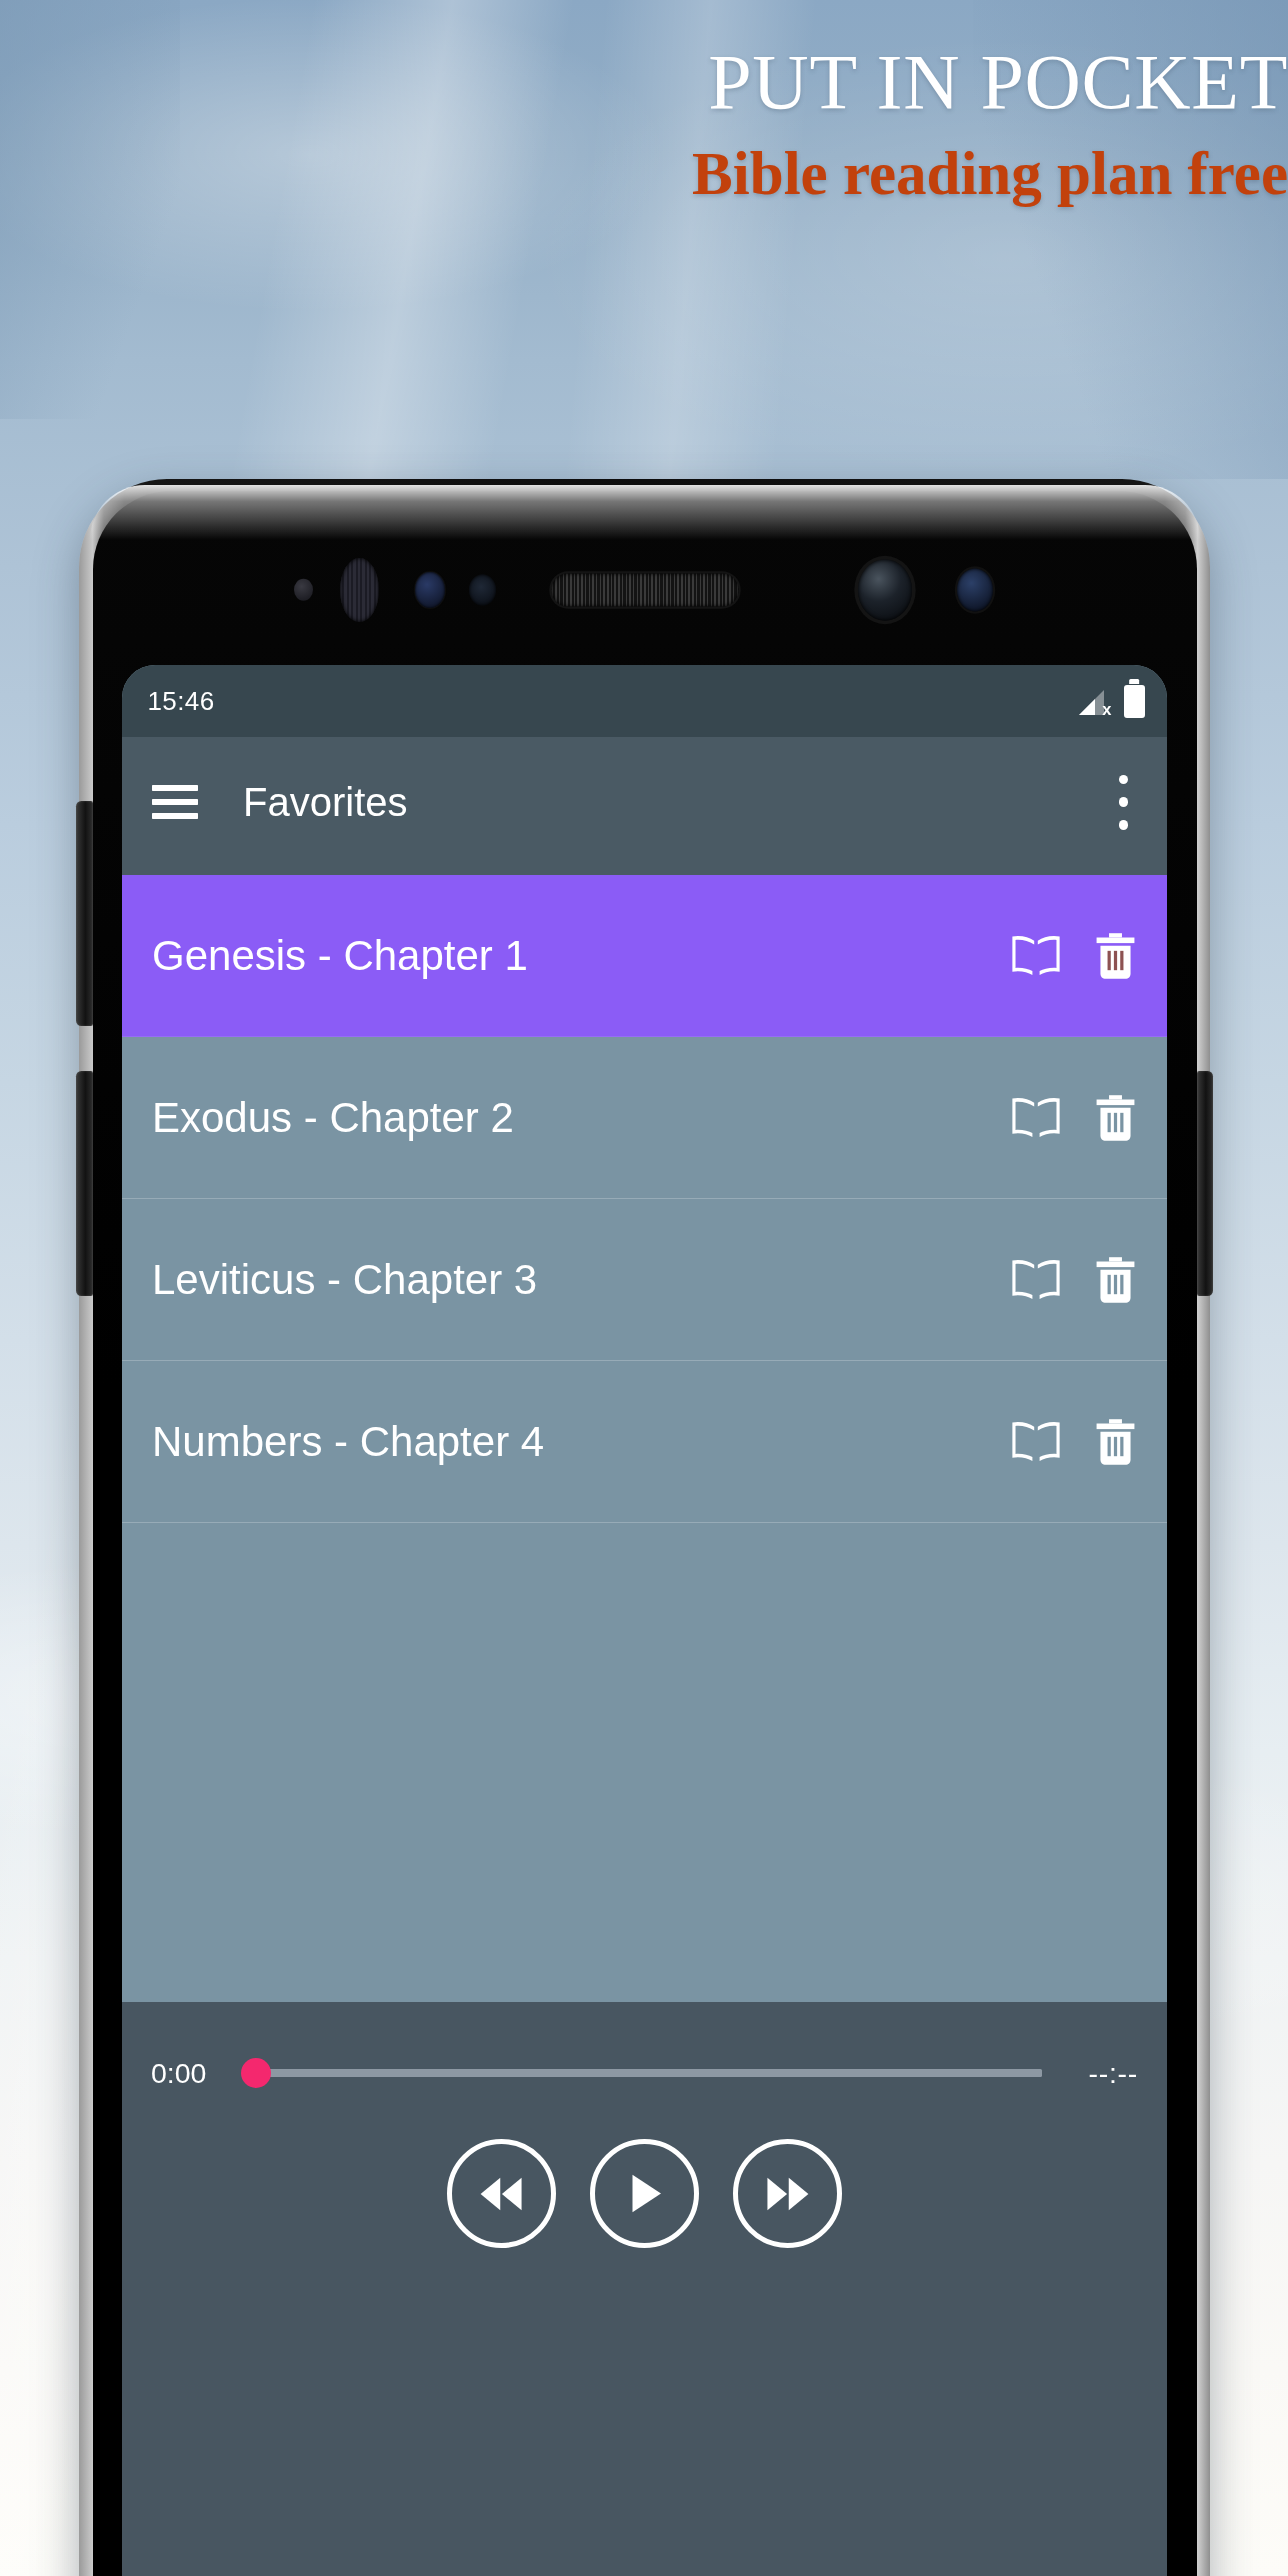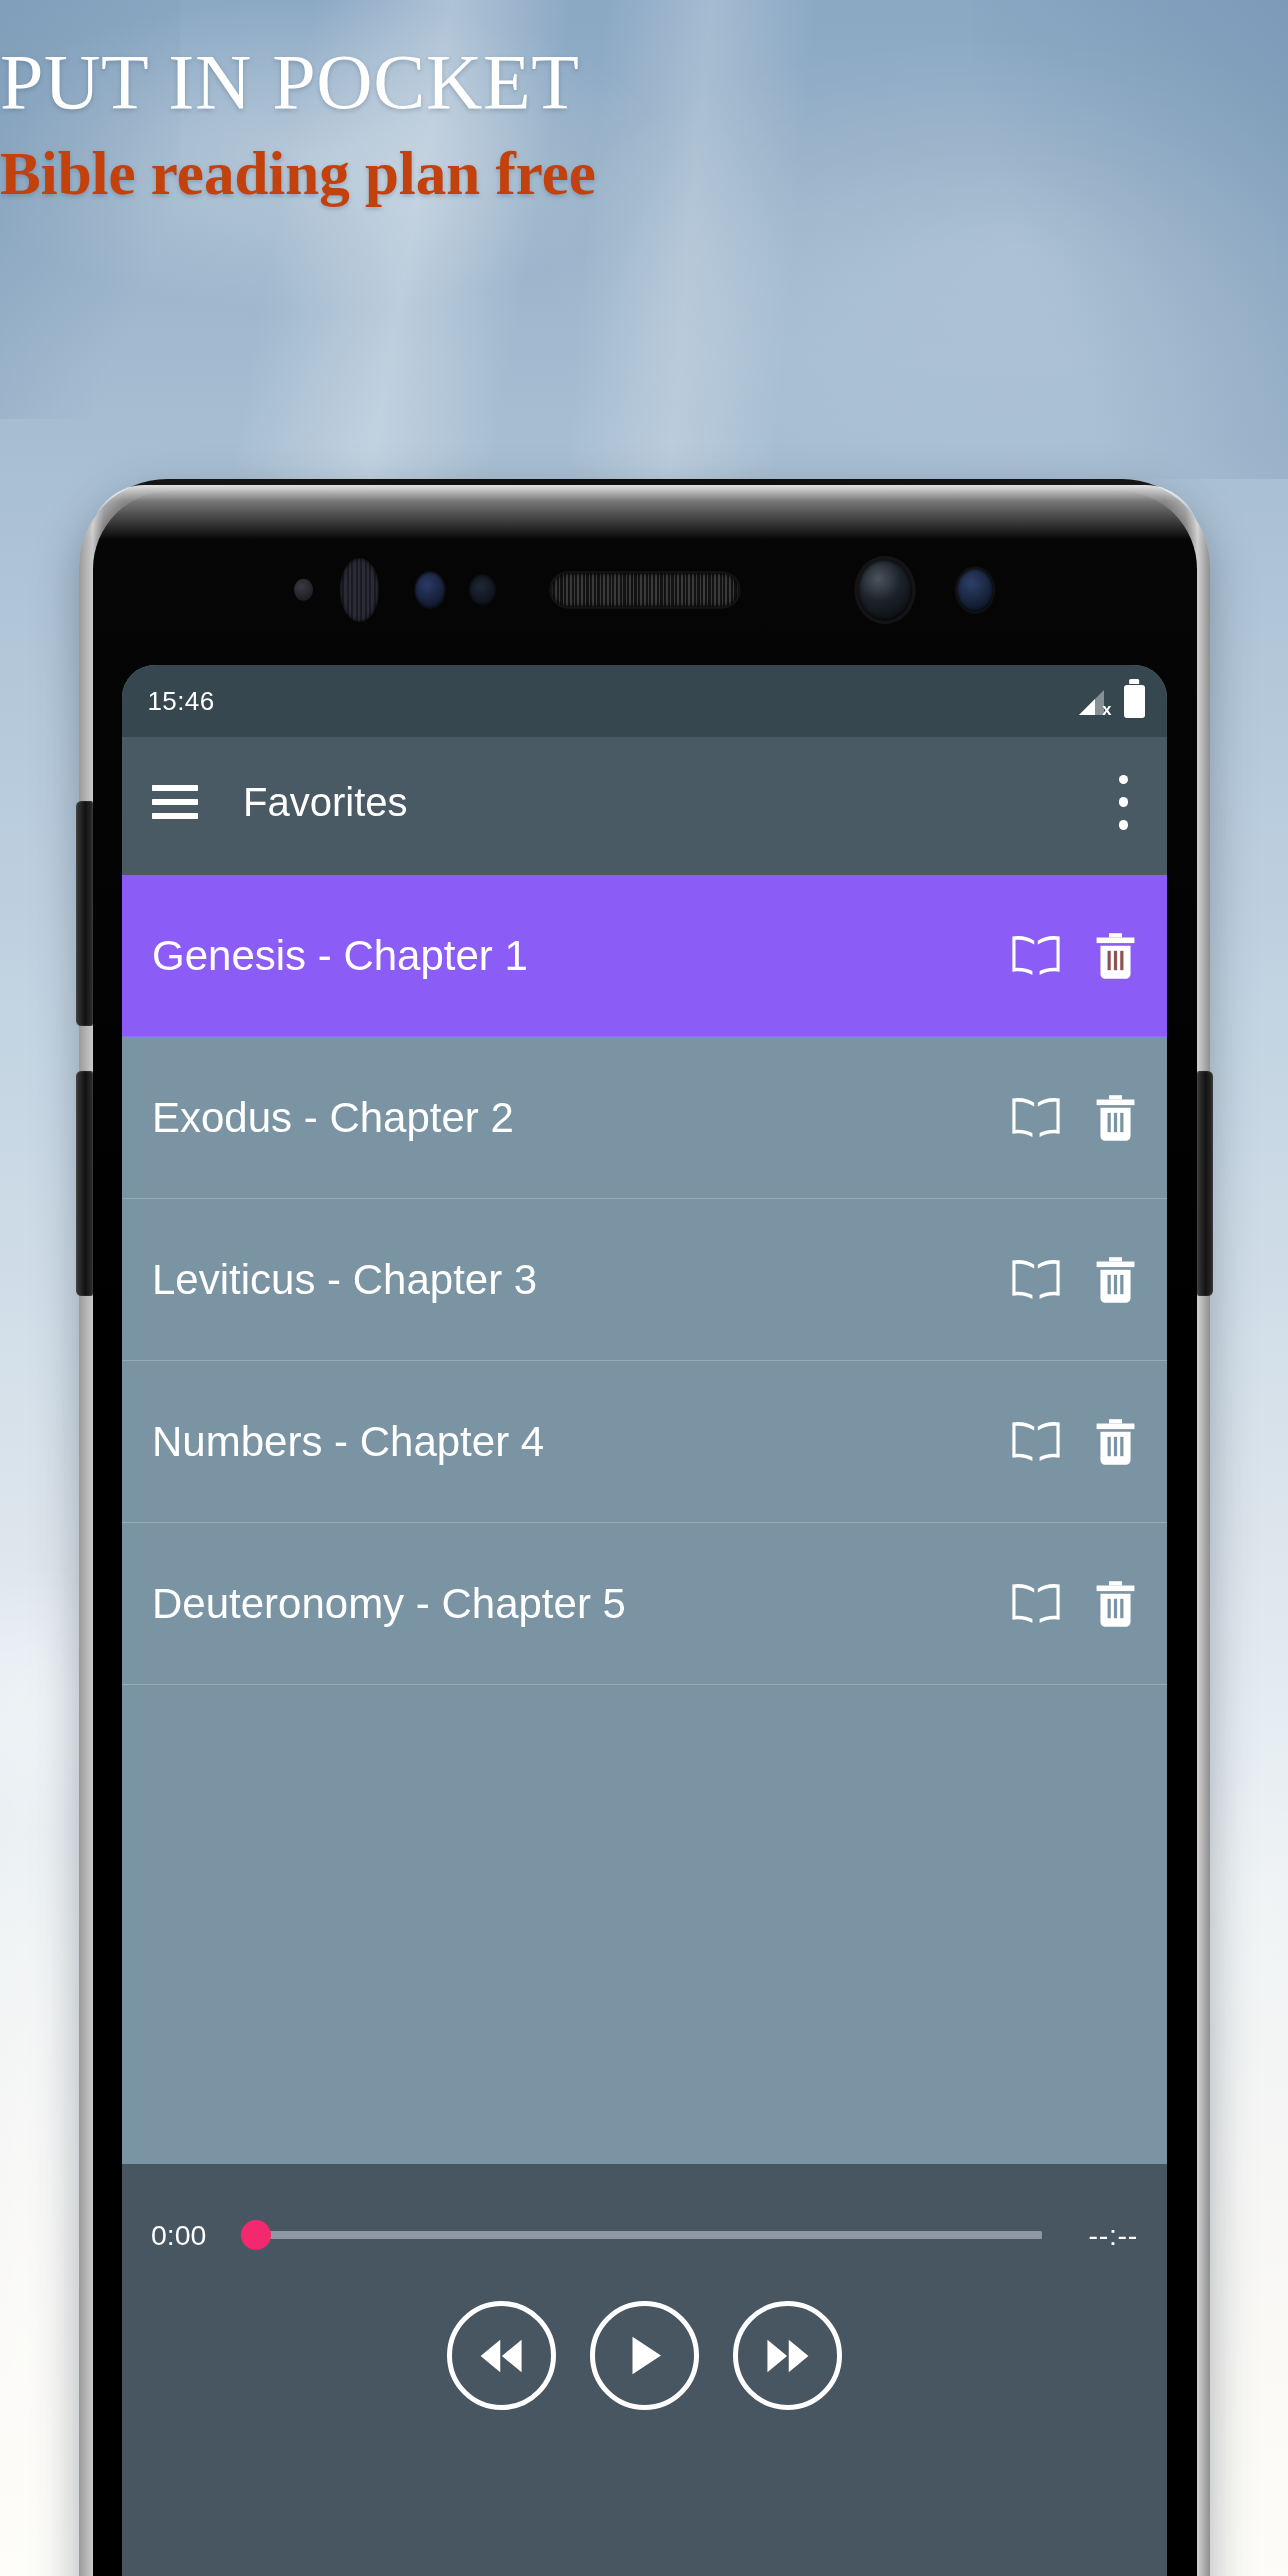--- a/index.html
+++ b/index.html
@@ -45,21 +45,21 @@
     background:linear-gradient(110deg, rgba(120,150,178,.55), rgba(120,150,178,0) 75%);
   }
   #bg-dark-right {
     position:absolute; right:0; top:0; width:315px; height:479px;
     background:linear-gradient(250deg, rgba(110,142,174,.50), rgba(110,142,174,0) 72%);
   }
 
   
   #headings {
     position:absolute; left:0; top:36px; width:100%;
-    text-align:left; z-index:6;
+    text-align:right; z-index:6;
   }
   #title-main {
     font-family:"Liberation Serif", serif;
     font-size:78px;
     letter-spacing:0.7px;
     color:#ffffff;
     line-height:1.18;
     text-shadow:0 1.5px 4.5px rgba(60,80,100,.30);
   }
   #title-sub {
@@ -358,37 +358,20 @@
             <rect x="1.2" y="2.4" width="17.6" height="2.6" fill="#ffffff"></rect>
             <rect x="7.0" y="0.4" width="6.0" height="2.0" fill="#ffffff"></rect>
             <path fill="#ffffff" d="M3.0 6.2h14v13.0c0 1.4-1.0 2.4-2.4 2.4H5.4C4.0 21.6 3.0 20.6 3.0 19.2Z"></path>
             <rect x="6.3" y="8.6" width="1.5" height="9.0" fill="#7a94a3"></rect>
             <rect x="9.25" y="8.6" width="1.5" height="9.0" fill="#7a94a3"></rect>
             <rect x="12.2" y="8.6" width="1.5" height="9.0" fill="#7a94a3"></rect>
           </svg>
         </div>
       </div>
 
-      <div class="row">
-        <div class="row-label">Deuteronomy - Chapter 5</div>
-        <div class="row-actions">
-          <svg class="icon-btn" width="54" height="45" viewBox="0 0 24 20">
-            <path fill="#ffffff" d="M11.2 3.4C9.3 2.0 6.8 1.3 4.0 1.3C3.1 1.3 2.3 1.4 1.5 1.5V17.2C2.3 17.1 3.1 17.0 4.0 17.0C6.4 17.0 8.7 17.6 10.4 18.7V16.9C8.9 16.0 6.6 15.4 4.0 15.4C3.6 15.4 3.2 15.4 2.9 15.5V3.1C3.2 3.1 3.6 3.0 4.0 3.0C6.6 3.0 9.1 3.7 11.2 5.1Z"></path>
-            <path fill="#ffffff" d="M12.8 3.4C14.7 2.0 17.2 1.3 20.0 1.3C20.9 1.3 21.7 1.4 22.5 1.5V17.2C21.7 17.1 20.9 17.0 20.0 17.0C17.6 17.0 15.3 17.6 13.6 18.7V16.9C15.1 16.0 17.4 15.4 20.0 15.4C20.4 15.4 20.8 15.4 21.1 15.5V3.1C20.8 3.1 20.4 3.0 20.0 3.0C17.4 3.0 14.9 3.7 12.8 5.1Z"></path>
-          </svg>
-          <svg class="icon-btn" width="43" height="48" viewBox="0 0 20 22">
-            <rect x="1.2" y="2.4" width="17.6" height="2.6" fill="#ffffff"></rect>
-            <rect x="7.0" y="0.4" width="6.0" height="2.0" fill="#ffffff"></rect>
-            <path fill="#ffffff" d="M3.0 6.2h14v13.0c0 1.4-1.0 2.4-2.4 2.4H5.4C4.0 21.6 3.0 20.6 3.0 19.2Z"></path>
-            <rect x="6.3" y="8.6" width="1.5" height="9.0" fill="#7a94a3"></rect>
-            <rect x="9.25" y="8.6" width="1.5" height="9.0" fill="#7a94a3"></rect>
-            <rect x="12.2" y="8.6" width="1.5" height="9.0" fill="#7a94a3"></rect>
-          </svg>
-        </div>
-      </div>
 
       <div id="list-filler"></div>
     </div>
 
     <div id="player">
       <div id="seekrow">
         <div id="time-cur">0:00</div>
         <div id="seek-wrap">
           <div id="seek-track"></div>
           <div id="seek-thumb"></div>

